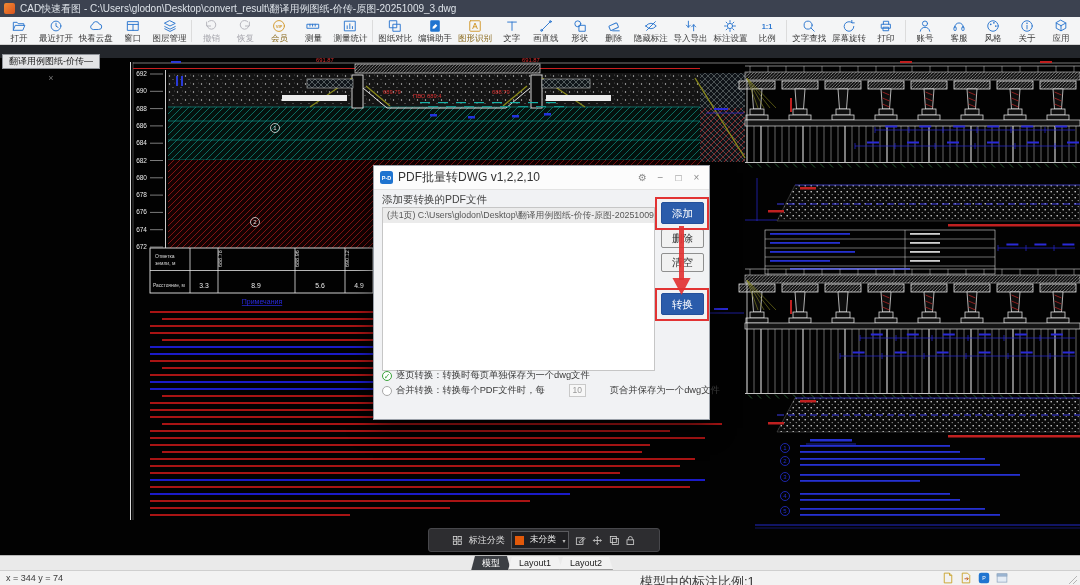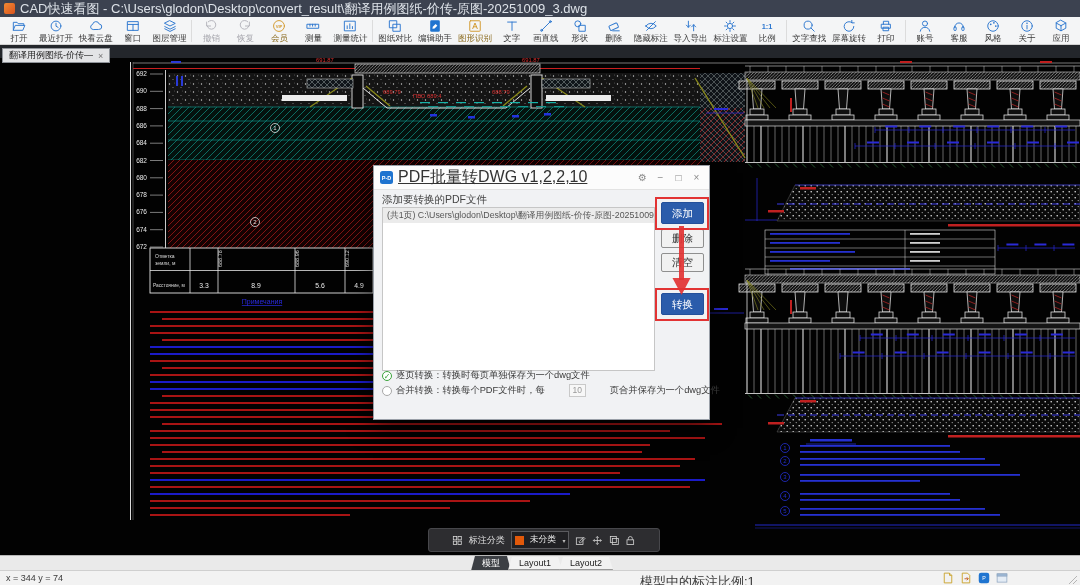--- a/index.html
+++ b/index.html
@@ -2,46 +2,46 @@
 <html><head>
 <meta charset="utf-8">
 <style>
   html,body{margin:0;padding:0;}
   body{width:1080px;height:585px;overflow:hidden;position:relative;background:#000;
        font-family:"Liberation Sans","DejaVu Sans",sans-serif;-webkit-font-smoothing:antialiased;}
   
   .titlebar{position:absolute;top:0;left:0;right:0;height:17px;background:#3c4250;
     display:flex;align-items:center;gap:5px;padding-left:4px;z-index:50;}
   .appicon{width:11px;height:11px;border-radius:2px;background:linear-gradient(135deg,#f28a33,#d9531e);flex:0 0 auto;}
-  .titlebar .t{color:#dde2e8;font-size:13px;white-space:nowrap;}
+  .titlebar .t{color:#dde2e8;font-size:10px;white-space:nowrap;}
   
   .toolbar{position:absolute;top:17px;left:0;right:0;height:27px;background:#f4f5f6;
     border-bottom:1px solid #d2d2d2;display:flex;align-items:center;padding:0 2px;overflow:hidden;z-index:50;}
   .tb-item{display:flex;flex-direction:column;align-items:center;justify-content:center;
     padding:0 3px;min-width:28px;height:26px;cursor:pointer;color:#2e78cf;}
   .tb-item svg{width:14px;height:14px;display:block;}
   .tb-item .lbl{font-size:8.5px;color:#3a3a3a;line-height:1;margin-top:1px;white-space:nowrap;}
   .tb-item.gold{color:#d29a2f;} .tb-item.gold .lbl{color:#8a6a1d;}
   .tb-item.disabled{color:#b3b3ba;} .tb-item.disabled .lbl{color:#a6a6ad;}
   .tb-item.active{color:#1f74d0;}
   .tb-sep{width:1px;height:22px;background:#dcdcdc;margin:0 2px;flex:0 0 auto;}
   
   .doctab-bar{position:absolute;top:44px;left:0;right:0;height:14px;background:#23262b;z-index:45;}
-  .doctab{position:absolute;left:2px;top:4px;height:13px;background:#e3e4e6;border:1px solid #8f9399;
-    display:flex;align-items:center;gap:5px;padding:0 6px;font-size:9px;color:#222;}
+  .doctab{position:absolute;left:2px;top:10px;height:13px;background:#e3e4e6;border:1px solid #8f9399;
+    display:flex;align-items:center;gap:5px;padding:0 6px;font-size:9px;color:#222;flex-direction:column;}
   .doctab .x{color:#777;font-size:9px;}
   
   #cad{position:absolute;top:58px;left:0;width:1080px;height:497px;background:#020202;z-index:1;}
   
   .dialog{position:absolute;left:373px;top:165px;width:335px;height:253px;background:#f1f2f4;
     border:1px solid #9aa0a8;box-shadow:0 8px 22px rgba(0,0,0,.6);z-index:30;}
   .dlg-title{height:23px;background:#fcfcfc;border-bottom:1px solid #e3e3e3;display:flex;align-items:center;gap:5px;padding:0 6px;}
   .dlg-icon{width:13px;height:13px;background:#1f74d0;border-radius:2.5px;color:#fff;font-size:5.5px;
     display:flex;align-items:center;justify-content:center;font-weight:bold;flex:0 0 auto;}
-  .dlg-title .txt{font-size:16px;color:#333;flex:1;white-space:nowrap;text-decoration:underline;}
+  .dlg-title .txt{font-size:12px;color:#333;flex:1;white-space:nowrap;}
   .dlg-ctrl{color:#8b8b8b;font-size:10px;width:13px;text-align:center;cursor:pointer;}
   .dlg-label{position:absolute;left:8px;top:27px;font-size:10.5px;color:#444;}
   .dlg-list{position:absolute;left:8px;top:41px;width:271px;height:162px;background:#fff;border:1px solid #c6c6c6;overflow:hidden;}
   .dlg-list .item{height:15px;background:#ebebeb;font-size:8.8px;color:#555;line-height:15px;padding:0 4px;white-space:nowrap;overflow:hidden;}
   .dlg-btn{position:absolute;left:287px;width:41px;font-size:10.5px;text-align:center;cursor:pointer;border-radius:2px;}
   .dlg-btn.blue{background:#2b5cab;color:#fff;border:1px solid #24509a;}
   .dlg-btn.gray{background:#f1f1f1;color:#333;border:1px solid #8f8f8f;}
   .btn-add{top:36px;height:20px;line-height:20px;}
   .btn-del{top:63px;height:17px;line-height:17px;}
   .btn-clr{top:87px;height:17px;line-height:17px;}

